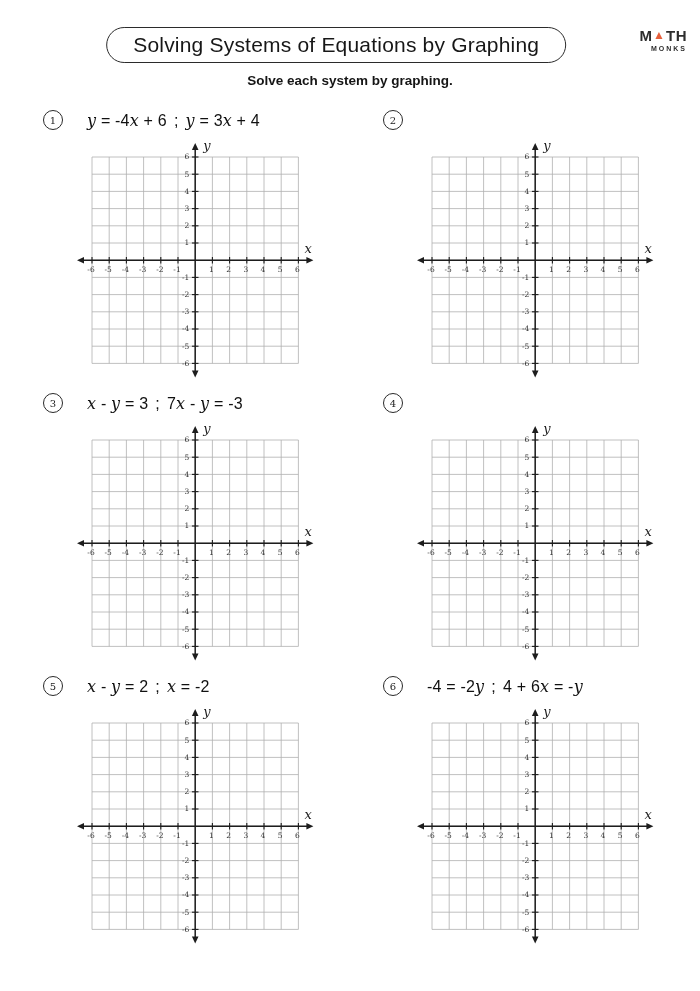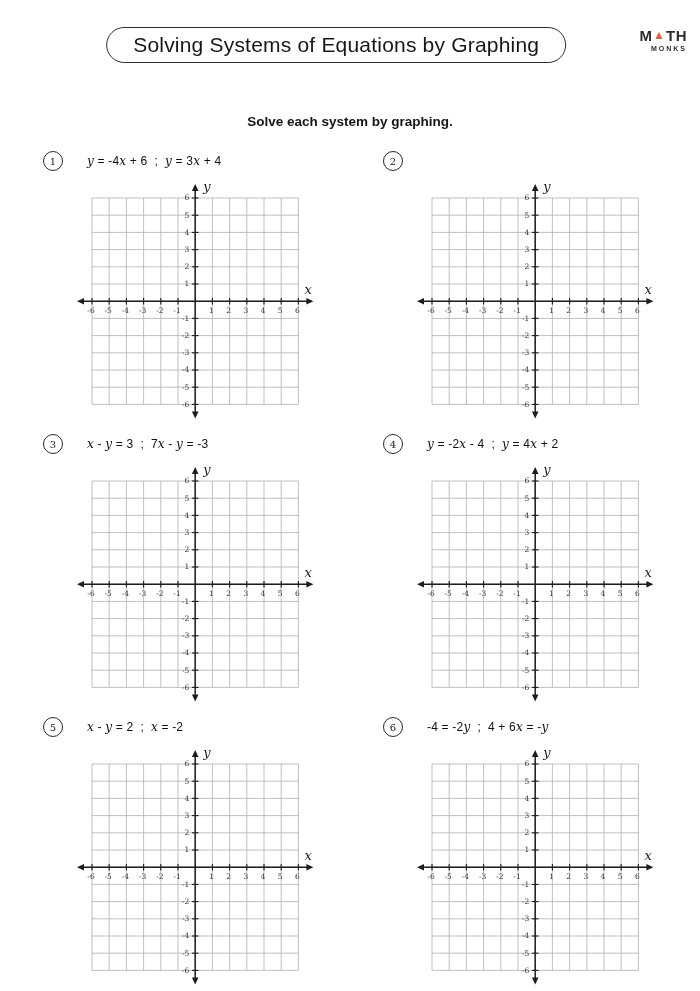--- a/index.html
+++ b/index.html
@@ -6,49 +6,49 @@
   .page {
     position: relative;
     width: 700px; height: 991px;
     margin: 0 auto;
     background: #ffffff;
     font-family: "Liberation Sans", sans-serif;
     color: #1a1a1a;
     overflow: hidden;
   }
   
-  .header { position: relative; padding-top: 27px; height: 69px; }
+  .header { position: relative; height: 69px; }
   .title-pill {
     position: absolute; left: 50%; top: 27px; transform: translateX(-53%);
     border: 1.6px solid #2b2b2b; border-radius: 20px;
     height: 34px; line-height: 34px; padding: 0 26px;
     font-size: 21px; letter-spacing: 0.2px; white-space: nowrap;
     color: #171717;
   }
   .logo { position: absolute; top: 28px; right: 13px; text-align: center; line-height: 1; }
   .logo-top { font-weight: 700; font-size: 15px; color: #2d2d2d; letter-spacing: 0.5px; display:flex; align-items:center; }
   .logo-triangle { font-size: 12px; margin: 0 0.5px; transform: translateY(-1px); }
   .logo-bottom { font-size: 7px; font-weight: 700; color: #2d2d2d; letter-spacing: 2px; margin-top: 2px; text-align: right; }
-  .subtitle { text-align: center; margin-top: 18px; font-size: 13.5px; font-weight: 700; color: #151515; }
+  .subtitle { text-align: center; margin-top: 4px; font-size: 13.5px; font-weight: 700; color: #151515; }
   
   .problems {
     display: grid;
     grid-template-columns: 340px 340px;
     grid-auto-rows: 283px;
     padding-left: 30px;
     margin-top: 16px;
   }
   .problem { overflow: visible; }
   .prob-head { display: flex; align-items: center; gap: 24px; margin-left: 13px; margin-top: 6px; height: 20px; }
   .num-circle {
     width: 18px; height: 18px; border: 1.2px solid #2a2a2a; border-radius: 50%;
     display: inline-flex; align-items: center; justify-content: center;
     font-family: "DejaVu Serif", serif; font-size: 10px; color: #222; flex: 0 0 auto;
   }
-  .equations { font-size: 12px; color: #111; white-space: nowrap; letter-spacing: 0.2px; }
+  .equations { font-size: 16px; color: #111; white-space: nowrap; letter-spacing: 0.2px; }
   .equations .var { font-family: "DejaVu Serif", serif; font-style: italic; }
   .sep { margin: 0 7px; }
   .grid-wrap { margin-left: 46px; margin-top: 9px; width: 240px; height: 240px; }
 </style>
 </head>
 <body>
 
 <div class="page">
 
   <div class="header">
@@ -335,21 +335,20 @@
             <line x1="115.89999999999999" y1="224.39999999999998" x2="122.49999999999999" y2="224.39999999999998" stroke="#1d1d1d" stroke-width="1.1"></line>
             <text x="113.19999999999999" y="226.79999999999998" font-size="7.5" font-family="DejaVu Serif, serif" fill="#333333" text-anchor="end">-6</text>
             <text x="228.39999999999998" y="114.19999999999999" font-size="13" font-family="DejaVu Serif, serif" font-style="italic" fill="#1d1d1d">x</text>
             <text x="127.19999999999999" y="11" font-size="13" font-family="DejaVu Serif, serif" font-style="italic" fill="#1d1d1d">y</text>
           </svg></div>
     </section>
 
     <section class="problem">
       <div class="prob-head">
         <span class="num-circle">4</span>
-        <span class="equations"><span><i class="var">y</i> = -2<i class="var">x</i> - 4</span><span class="sep">;</span><span><i class="var">y</i> = 4<i class="var">x</i> + 2</span></span>
       </div>
       <div class="grid-wrap"><svg viewBox="0 0 240 240" width="240" height="240">
             <line x1="16" y1="18" x2="16" y2="224.39999999999998" stroke="#b0b0b0" stroke-width="0.8"></line>
             <line x1="16" y1="18" x2="222.39999999999998" y2="18" stroke="#b0b0b0" stroke-width="0.8"></line>
             <line x1="33.2" y1="18" x2="33.2" y2="224.39999999999998" stroke="#b0b0b0" stroke-width="0.8"></line>
             <line x1="16" y1="35.2" x2="222.39999999999998" y2="35.2" stroke="#b0b0b0" stroke-width="0.8"></line>
             <line x1="50.4" y1="18" x2="50.4" y2="224.39999999999998" stroke="#b0b0b0" stroke-width="0.8"></line>
             <line x1="16" y1="52.4" x2="222.39999999999998" y2="52.4" stroke="#b0b0b0" stroke-width="0.8"></line>
             <line x1="67.6" y1="18" x2="67.6" y2="224.39999999999998" stroke="#b0b0b0" stroke-width="0.8"></line>
             <line x1="16" y1="69.6" x2="222.39999999999998" y2="69.6" stroke="#b0b0b0" stroke-width="0.8"></line>

